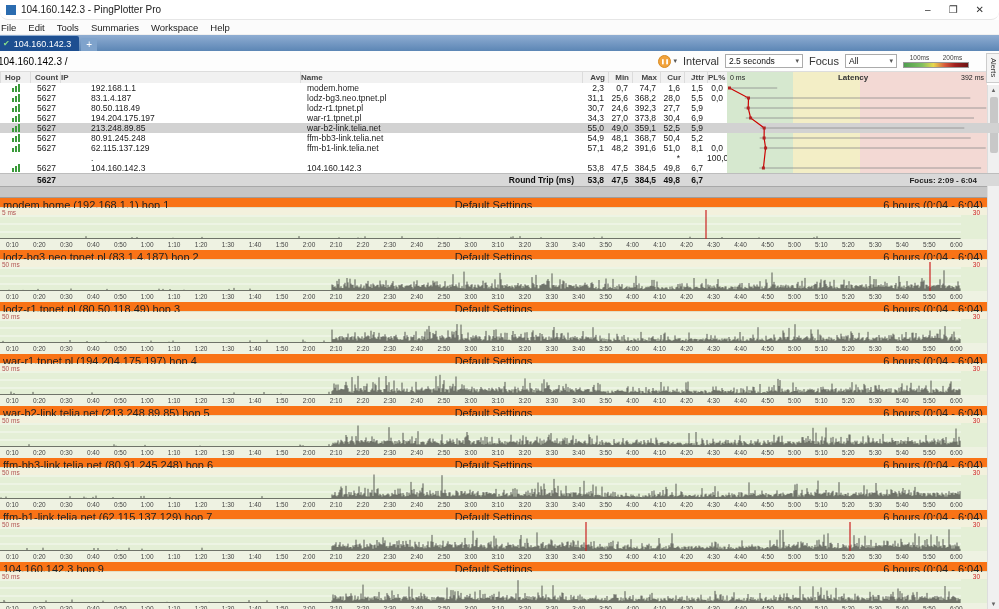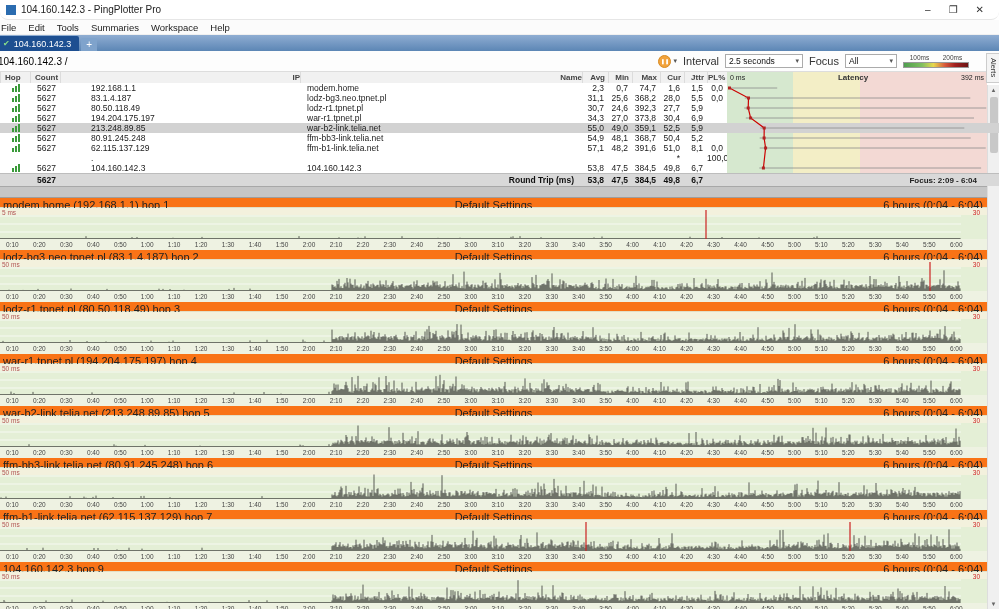--- a/index.html
+++ b/index.html
@@ -36,21 +36,21 @@
   .combo-sm{width:52px;}
   .legend{display:flex;flex-direction:column;gap:1px;width:66px;}
   .legend-labels{display:flex;justify-content:space-around;font-size:6.5px;color:#444;}
   .legend-bar{height:6px;border:1px solid #999;background:linear-gradient(90deg,#4f9e4f 0%,#7fbf5f 28%,#e6d84e 46%,#d8593c 64%,#a02020 80%,#6d1515 100%);}
 
   
   .grid{position:relative;height:114px;background:#fff;}
   .grid-header,.row,.roundtrip{display:grid;grid-template-columns:30px 30px 240px 282px 26px 24px 28px 24px 23px 20px 260px;align-items:center;}
   .grid-header{height:11px;font-size:8px;font-weight:bold;color:#444;position:relative;z-index:1;}
   .hc{background:#f1f1f1;height:11px;line-height:11px;padding-left:4px;border-left:1px solid #dcdcdc;overflow:hidden;}
-  .hc-c{text-align:right;padding-left:0;}
+  .hc-c{text-align:left;padding-left:0;}
   .hc-r{text-align:right;padding-left:0;padding-right:3px;}
   .hc-lat{background:transparent;display:flex;justify-content:space-between;align-items:center;padding:0 3px;border-left:none;}
   .hc-lat i{font-style:normal;font-weight:normal;font-size:7px;color:#222;}
   .hc-lat b{font-size:8px;color:#333;}
   .zones{position:absolute;left:727px;top:0;width:260px;height:101px;display:flex;z-index:0;}
   .zones div{height:100%;}
   #rows{position:relative;z-index:1;}
   .row{height:10px;font-size:8.5px;color:#1a1a1a;}
   .row.selected{background:#d2d2d2;}
   .cell{overflow:hidden;white-space:nowrap;}

